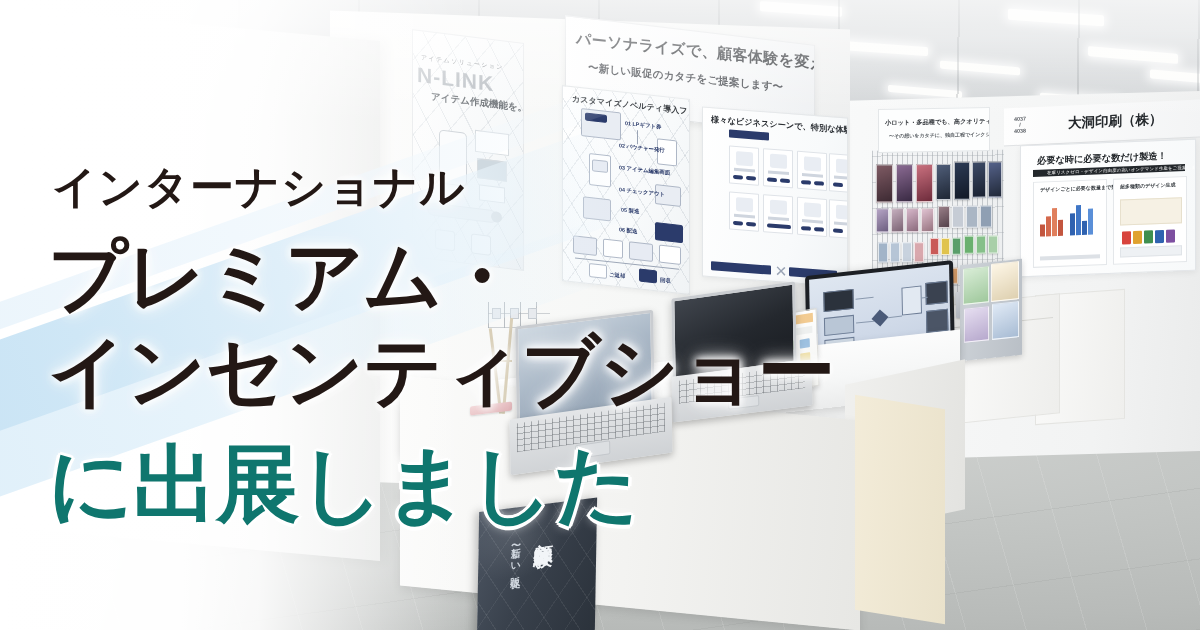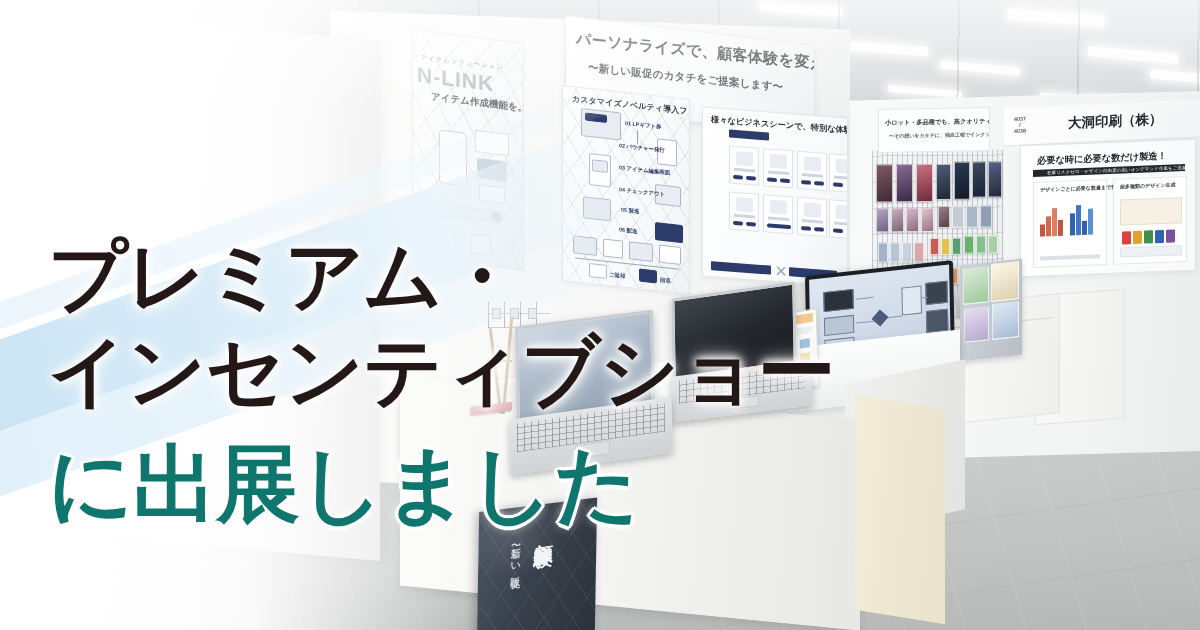--- a/index.html
+++ b/index.html
@@ -857,18 +857,19 @@
 
     <div class="fade-top"></div>
     <div class="fade-left"></div>
   </div>
 
   <div class="ribbon r3"></div>
   <div class="ribbon r1"></div>
   <div class="ribbon r2"></div>
 
   <div class="headline">
+    <div id="hl2" class="hl-line dark-txt">インターナショナル</div>
     <div id="hl3" class="hl-line dark-txt">プレミアム・</div>
     <div id="hl4" class="hl-line dark-txt">インセンティブショー</div>
     <div id="hl5" class="hl-line red-txt">に出展しました</div>
   </div>
 
 </div>
 
 </body></html>

